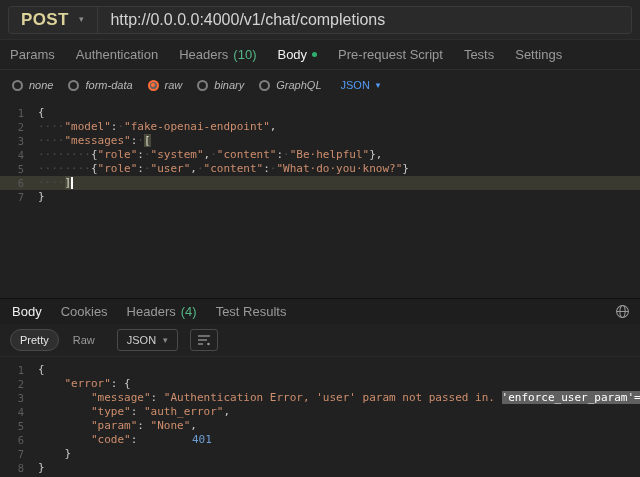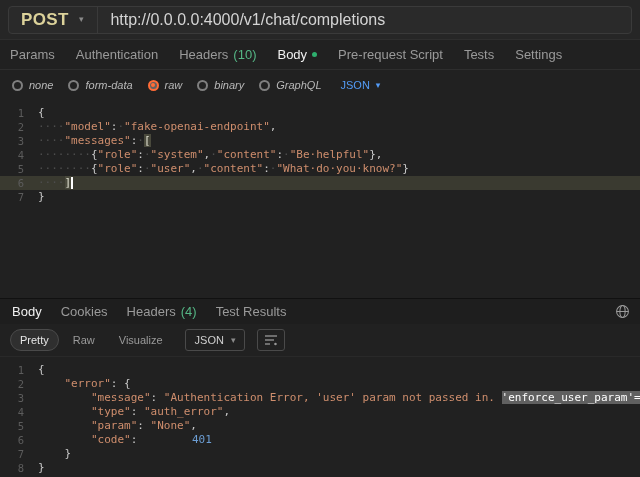--- a/index.html
+++ b/index.html
@@ -184,21 +184,20 @@
       <circle cx="8" cy="8" r="6.3"></circle>
       <ellipse cx="8" cy="8" rx="2.8" ry="6.3"></ellipse>
       <line x1="1.7" y1="8" x2="14.3" y2="8"></line>
     </svg>
   </div>
 </div>
 
 <div class="view-row">
   <div class="view-tab active"><span>Pretty</span></div>
   <div class="view-tab"><span>Raw</span></div>
-  <div class="view-tab"><span>Visualize</span></div>
   <div class="resp-lang">
     <span class="lang">JSON</span>
     <span class="dd-caret">▾</span>
   </div>
   <div class="icon-btn">
     <svg width="14" height="12" viewBox="0 0 14 12" fill="none" stroke="#9a9a9a" stroke-width="1.3">
       <line x1="1" y1="2" x2="13" y2="2"></line>
       <line x1="1" y1="6" x2="10" y2="6"></line>
       <line x1="1" y1="10" x2="6" y2="10"></line>
       <path d="M10 10 h2.5"></path>

